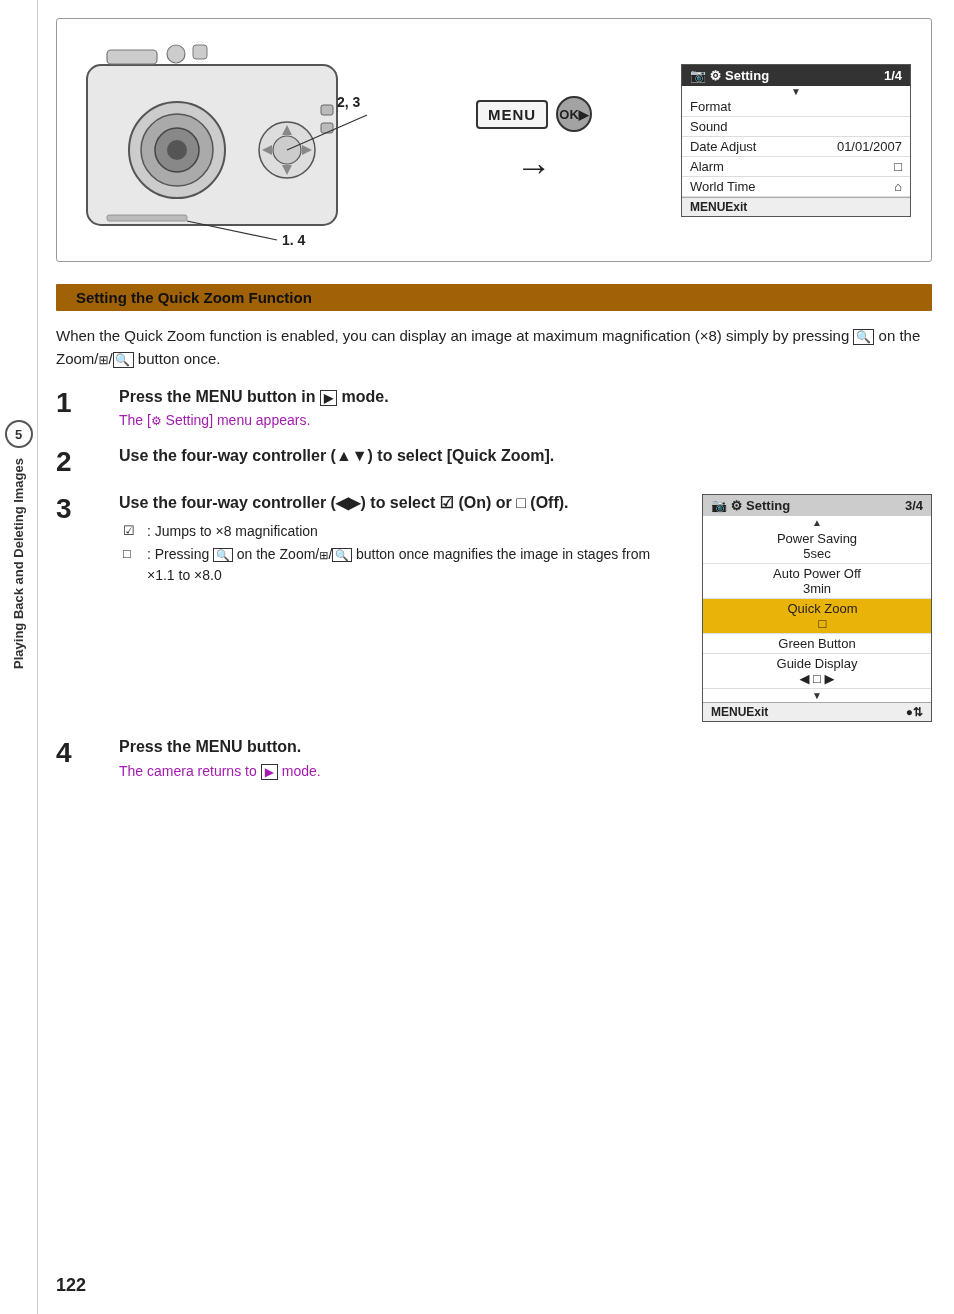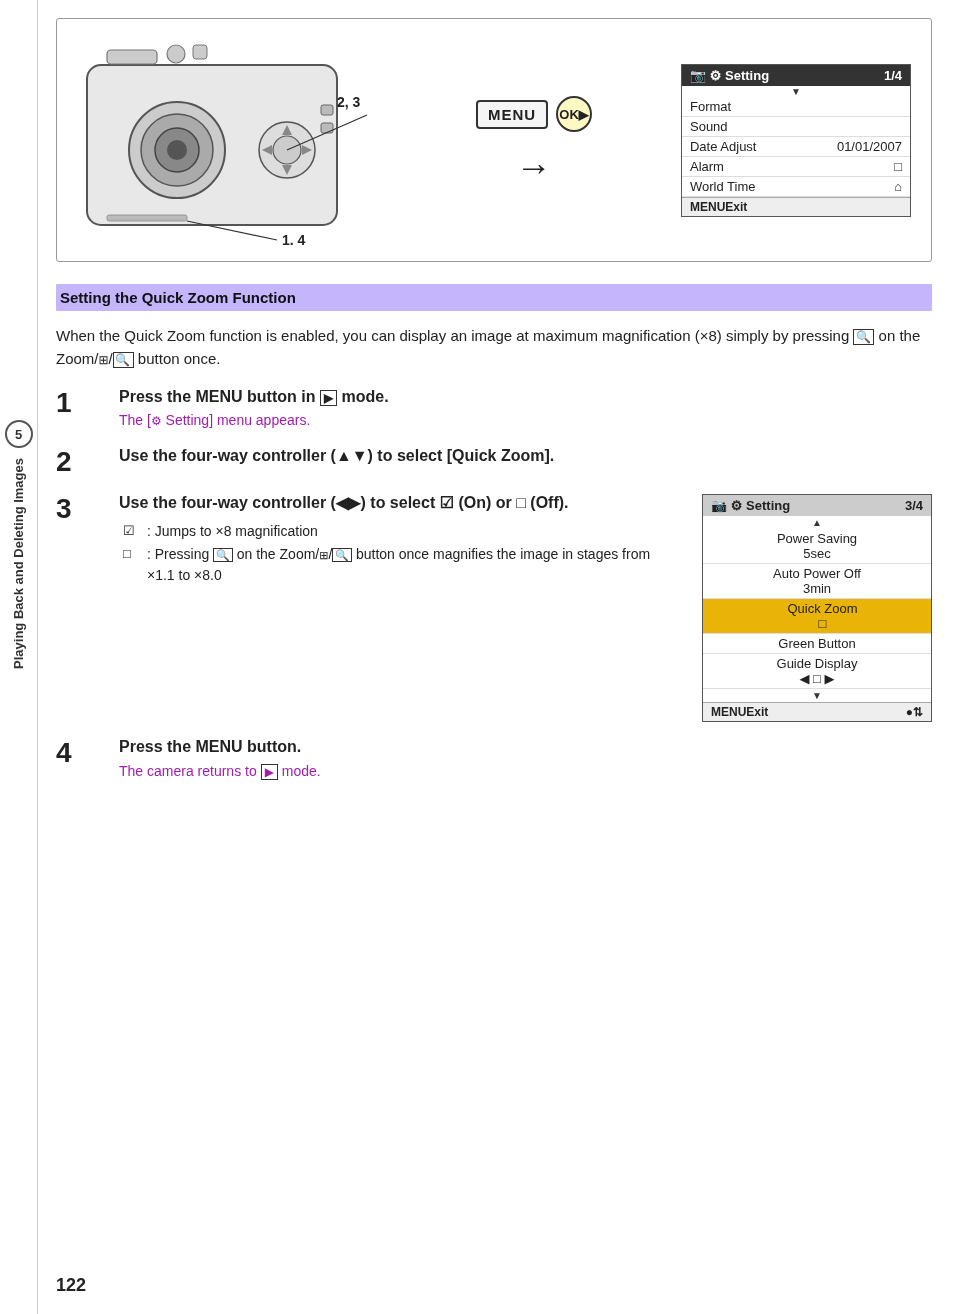--- a/index.html
+++ b/index.html
@@ -88,21 +88,21 @@
     .button-ok {
       border: 2px solid #333;
       border-radius: 50%;
       width: 36px;
       height: 36px;
       display: flex;
       align-items: center;
       justify-content: center;
       font-size: 13px;
       font-weight: bold;
-      background: #fef9c3;
+      background: #a3a3a3;
     }
 
     .arrow-right {
       font-size: 36px;
       color: #222;
       font-weight: bold;
     }
 
     
     .setting-panel {
@@ -140,25 +140,25 @@
       border-top: 1px solid #aaa;
     }
     .down-arrow-indicator {
       text-align: center;
       font-size: 10px;
       color: #333;
     }
 
     
     .section-heading {
-      background: #c4b5fd;
+      background: #a16207;
       color: #111;
       font-weight: bold;
       font-size: 15px;
-      padding: 5px 4px;
+      padding: 5px 20px;
       margin-bottom: 14px;
       border-radius: 1px;
     }
 
     
     .body-text {
       font-size: 15px;
       line-height: 1.5;
       margin-bottom: 16px;
     }

